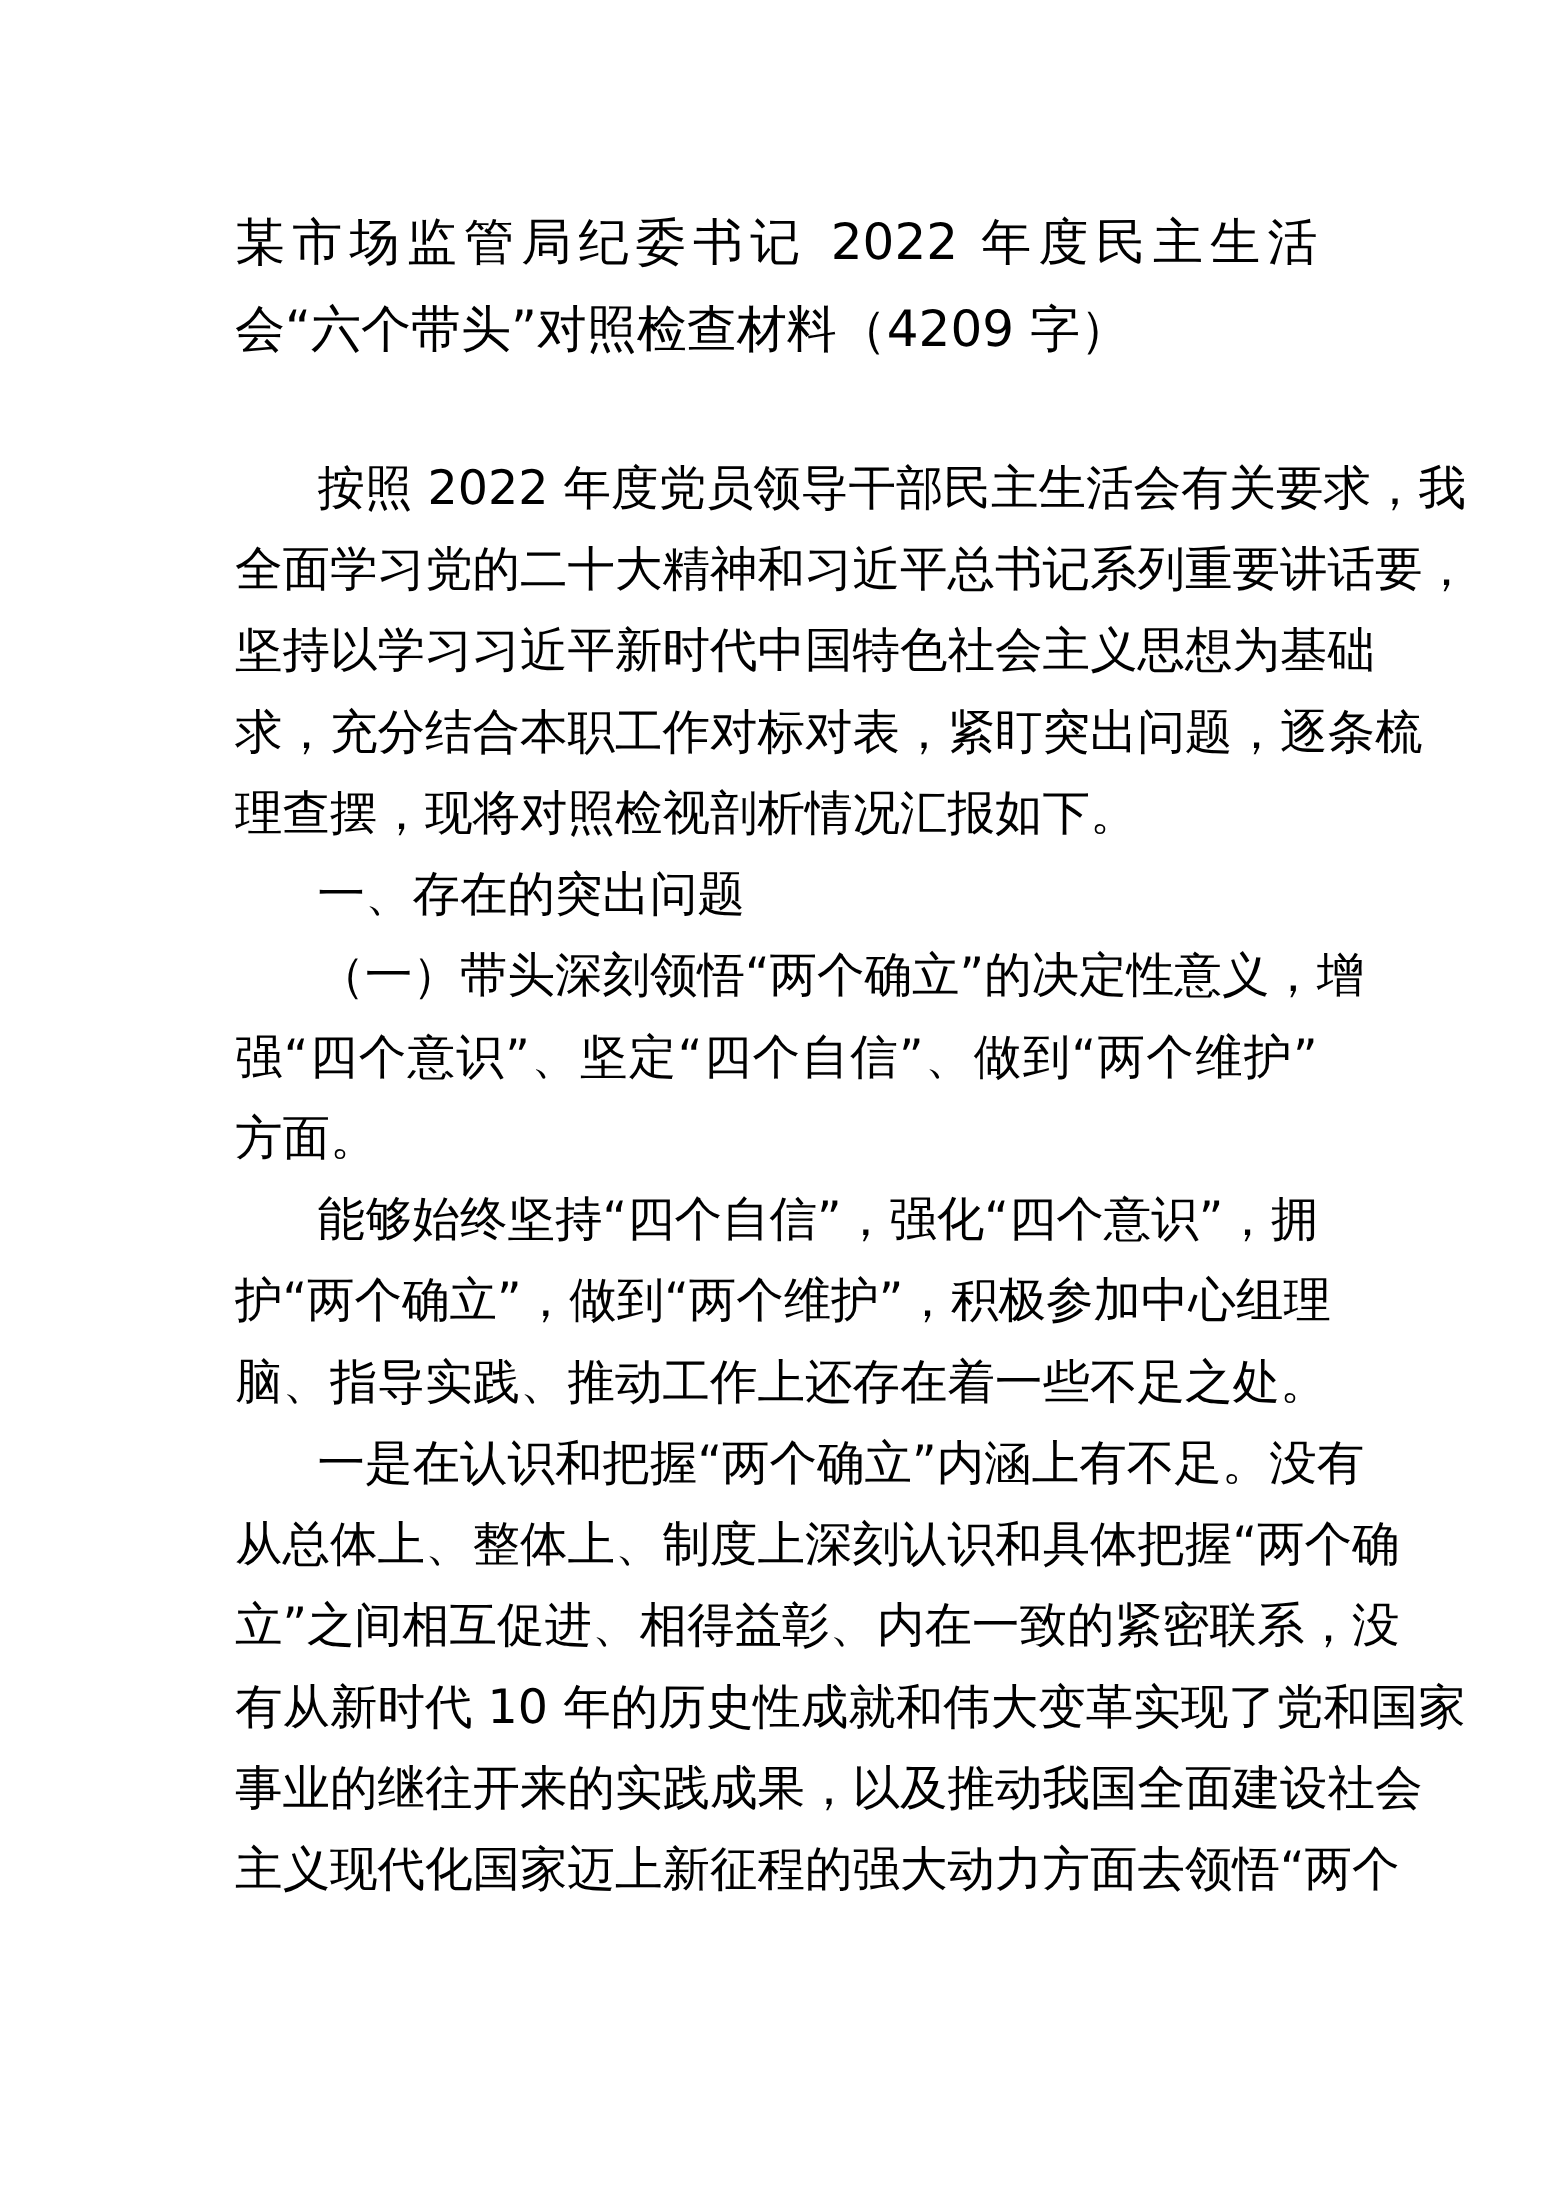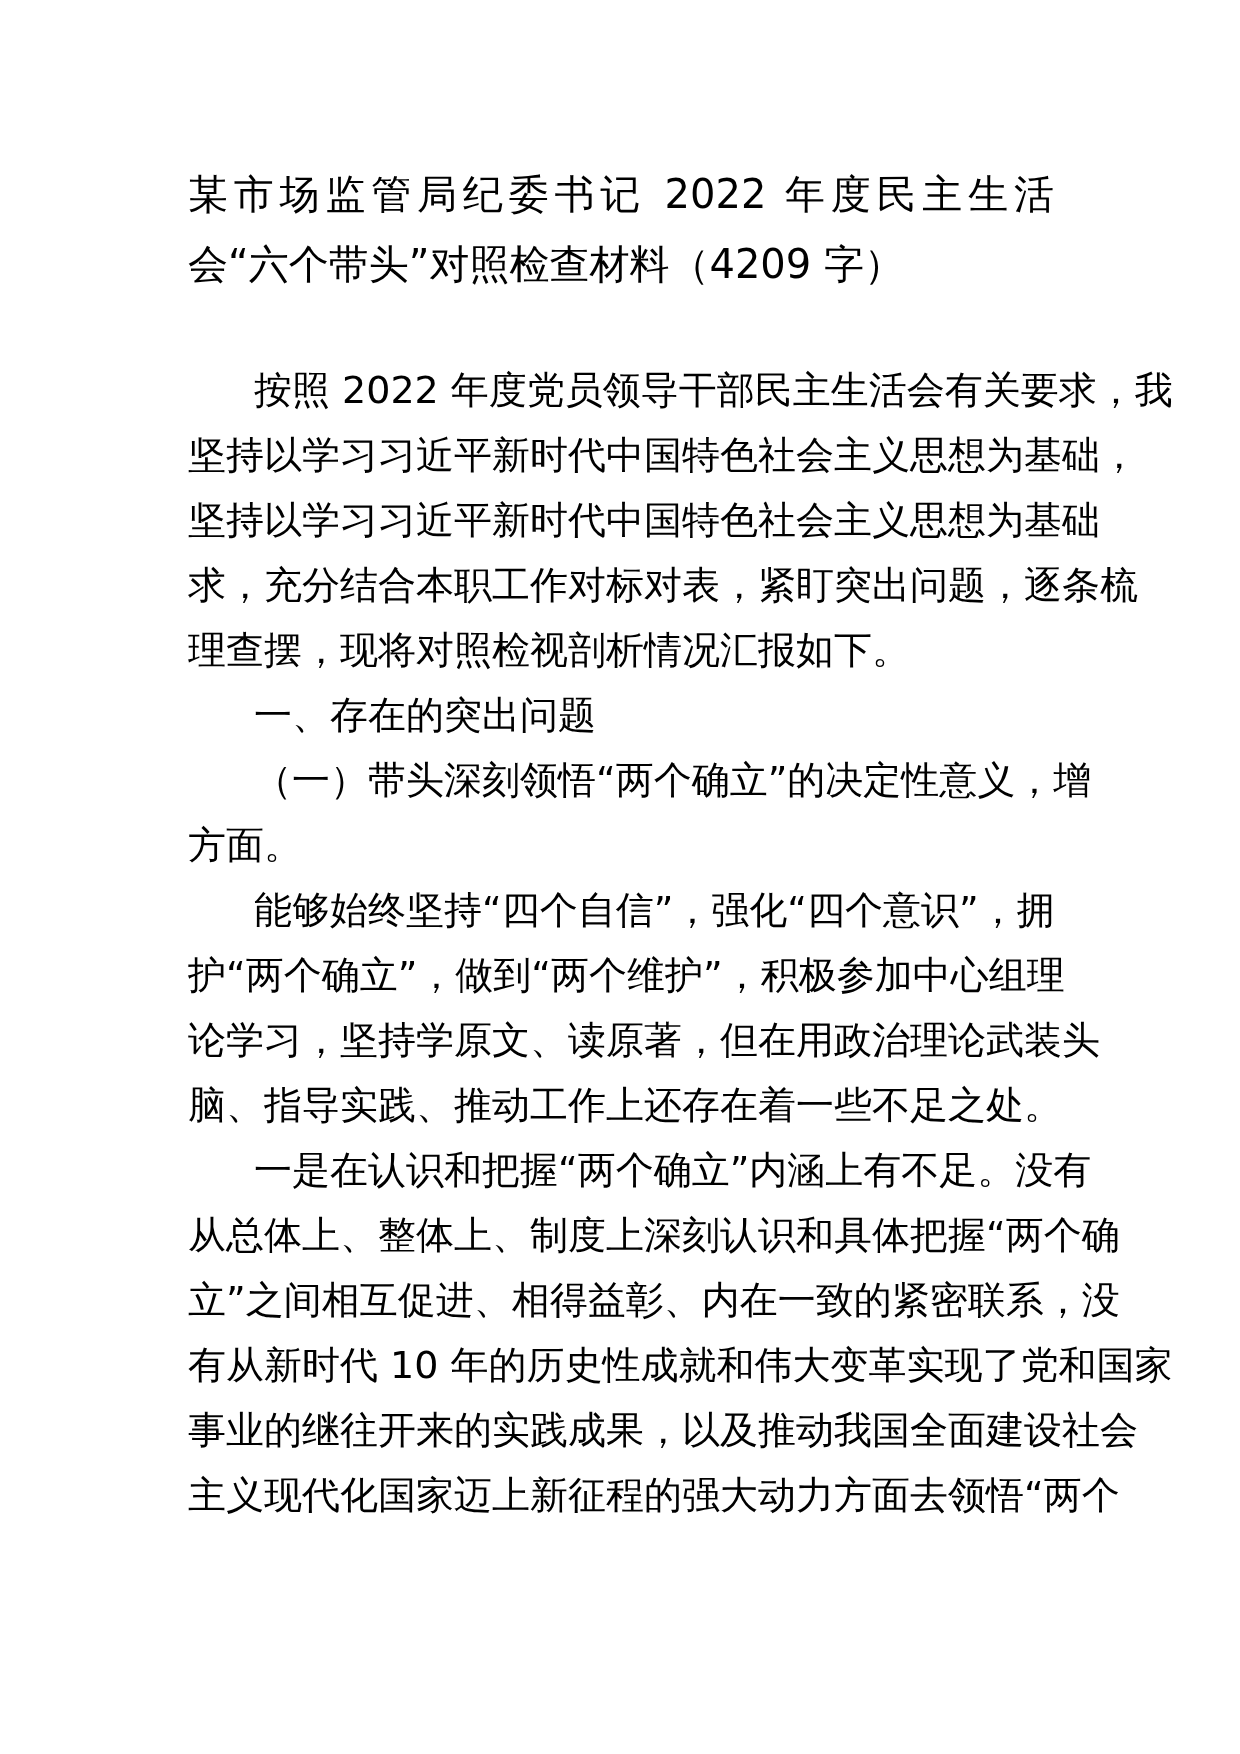--- a/index.html
+++ b/index.html
@@ -19,30 +19,30 @@
 <body>
 
 <div class="page">
   <div class="title" style="top:162px;">
     <span class="ln">某市场监管局纪委书记 2022 年度民主生活</span>
     <span class="ln last">会“六个带头”对照检查材料（4209 字）</span>
   </div>
 
   <div class="body" id="body">
       <span class="ln indent">按照 2022 年度党员领导干部民主生活会有关要求，我</span>
-      <span class="ln">坚持以学习习近平新时代中国特色社会主义思想为基础，</span>
+      <span class="ln">全面学习党的二十大精神和习近平总书记系列重要讲话要，</span>
       <span class="ln">坚持以学习习近平新时代中国特色社会主义思想为基础</span>
       <span class="ln">求，充分结合本职工作对标对表，紧盯突出问题，逐条梳</span>
       <span class="ln last">理查摆，现将对照检视剖析情况汇报如下。</span>
       <span class="ln indent last">一、存在的突出问题</span>
       <span class="ln indent bold">（一）带头深刻领悟“两个确立”的决定性意义，增</span>
+      <span class="ln bold">强“四个意识”、坚定“四个自信”、做到“两个维护”</span>
       <span class="ln bold last">方面。</span>
       <span class="ln indent">能够始终坚持“四个自信”，强化“四个意识”，拥</span>
       <span class="ln">护“两个确立”，做到“两个维护”，积极参加中心组理</span>
-      <span class="ln">论学习，坚持学原文、读原著，但在用政治理论武装头</span>
       <span class="ln last">脑、指导实践、推动工作上还存在着一些不足之处。</span>
       <span class="ln indent">一是在认识和把握“两个确立”内涵上有不足。没有</span>
       <span class="ln">从总体上、整体上、制度上深刻认识和具体把握“两个确</span>
       <span class="ln">立”之间相互促进、相得益彰、内在一致的紧密联系，没</span>
       <span class="ln">有从新时代 10 年的历史性成就和伟大变革实现了党和国家</span>
       <span class="ln">事业的继往开来的实践成果，以及推动我国全面建设社会</span>
       <span class="ln">主义现代化国家迈上新征程的强大动力方面去领悟“两个</span>
     </div>
 </div>
 

